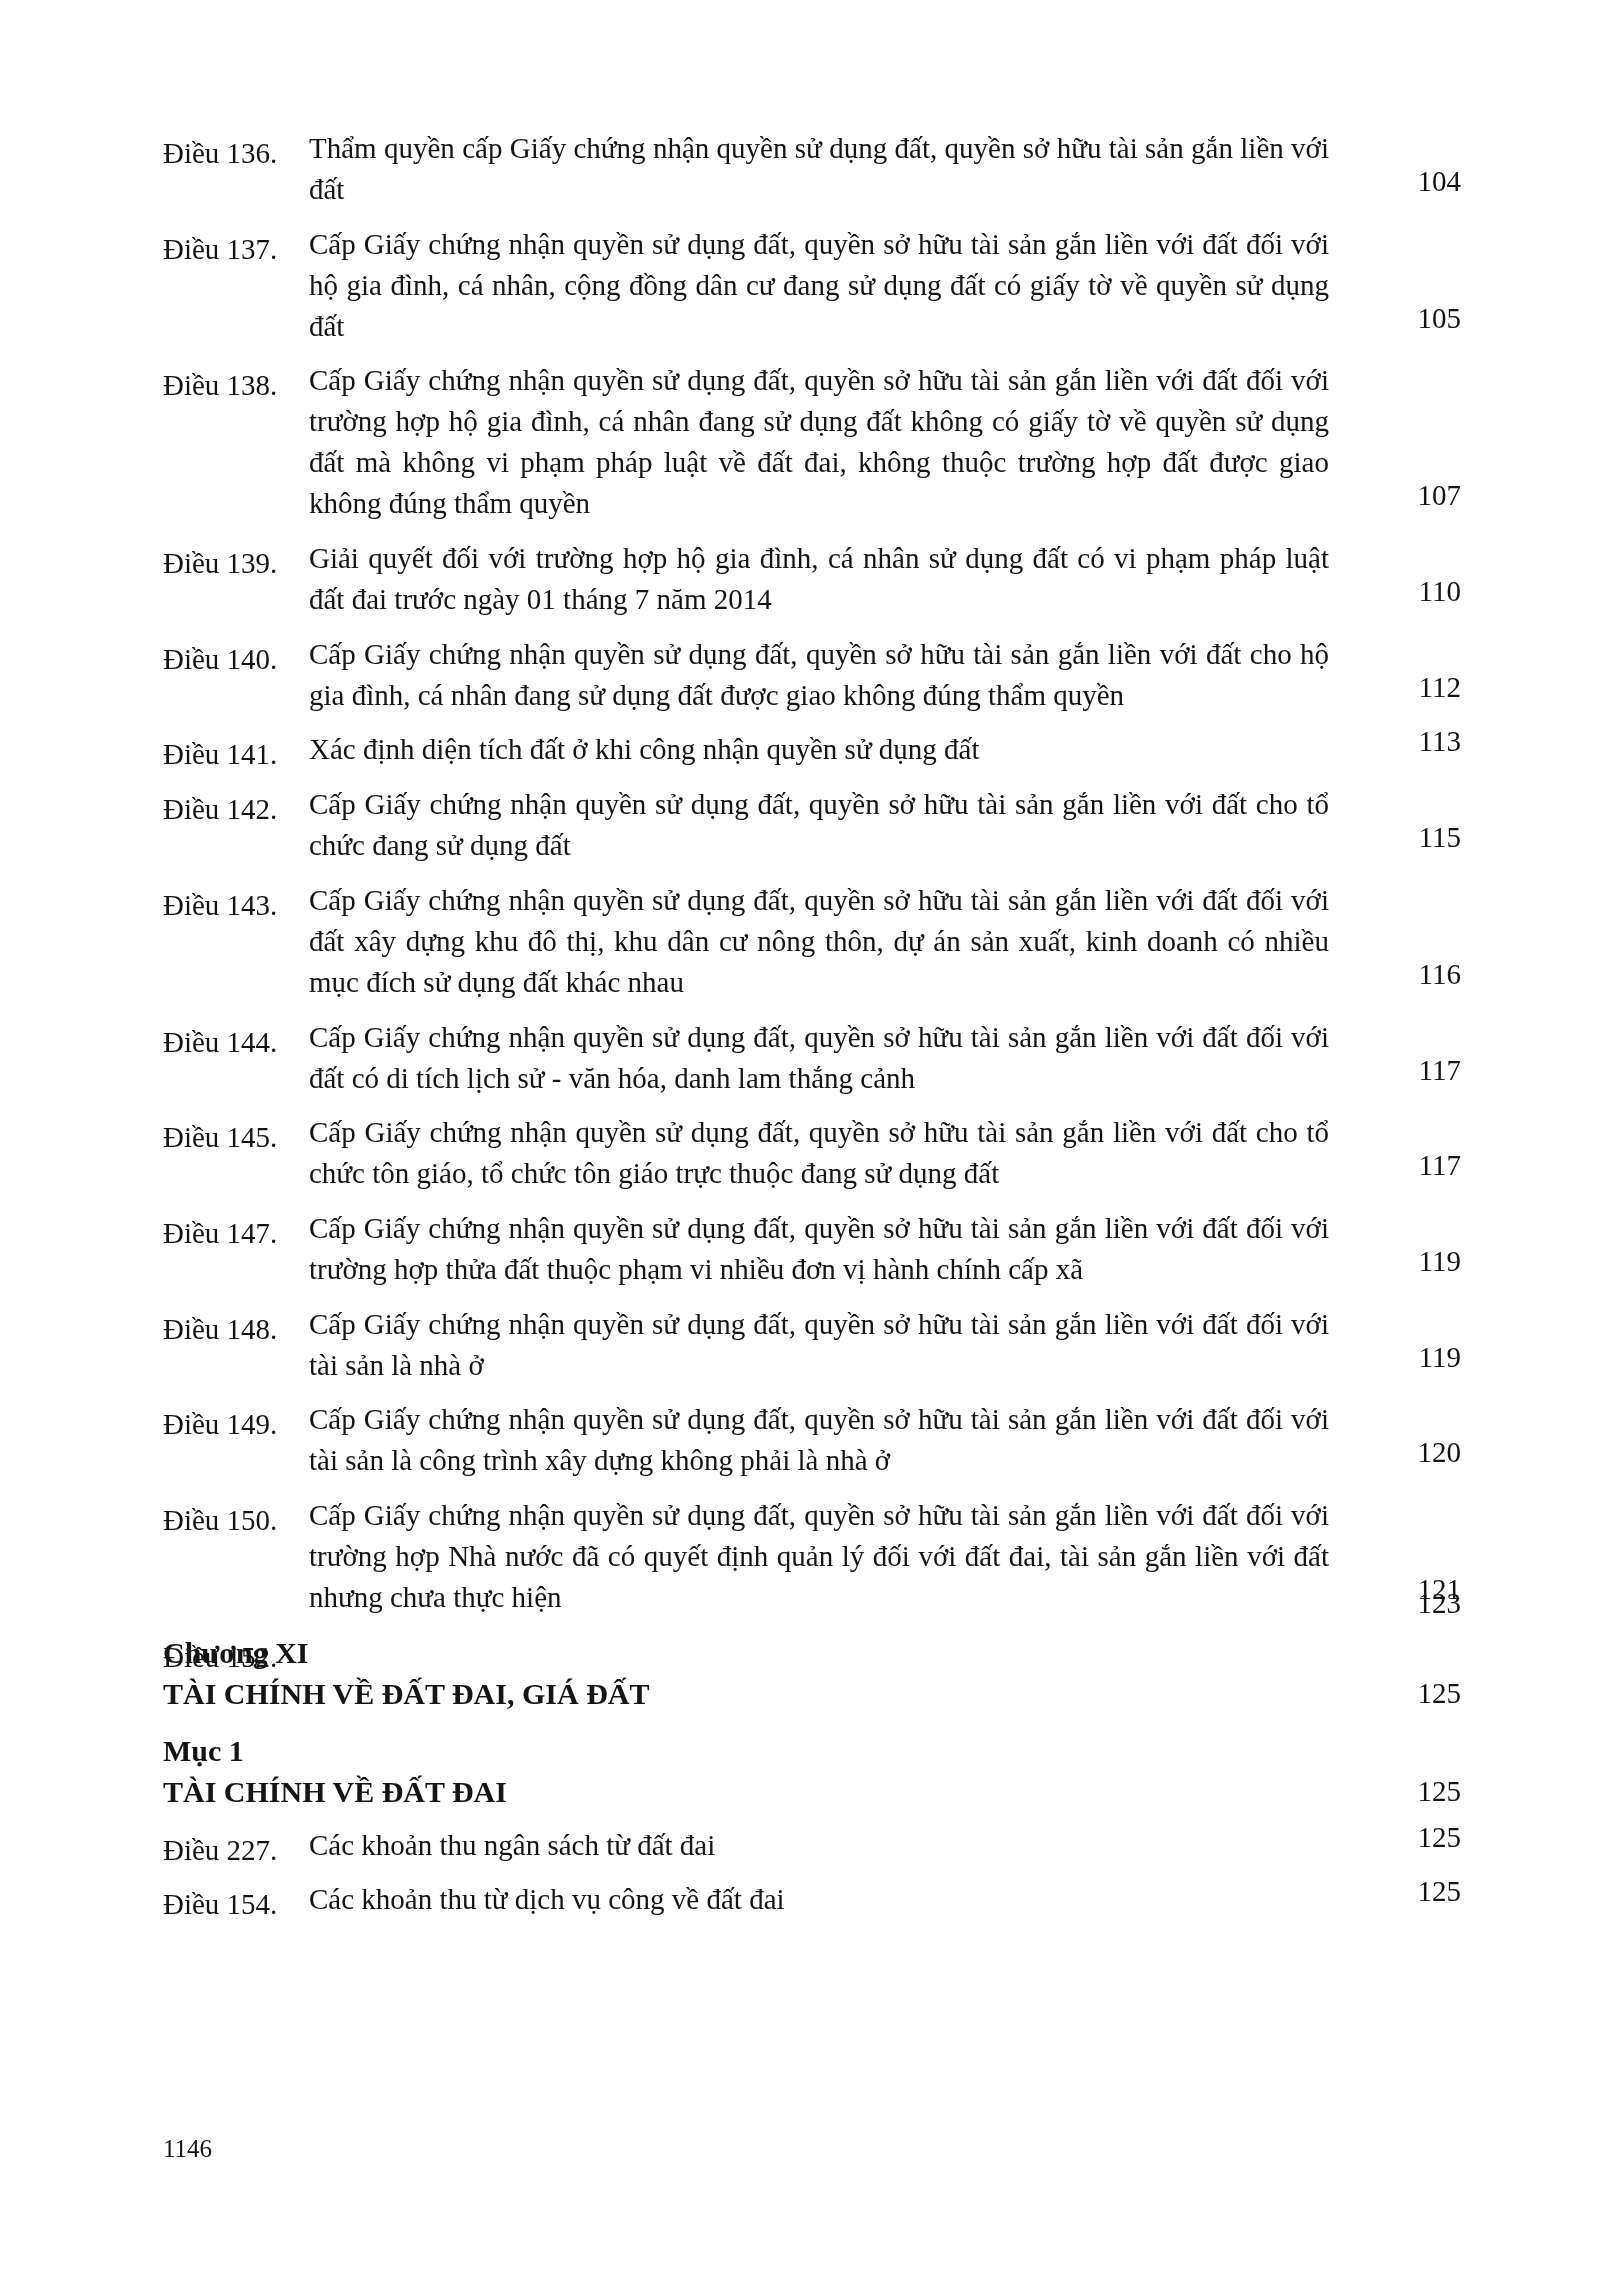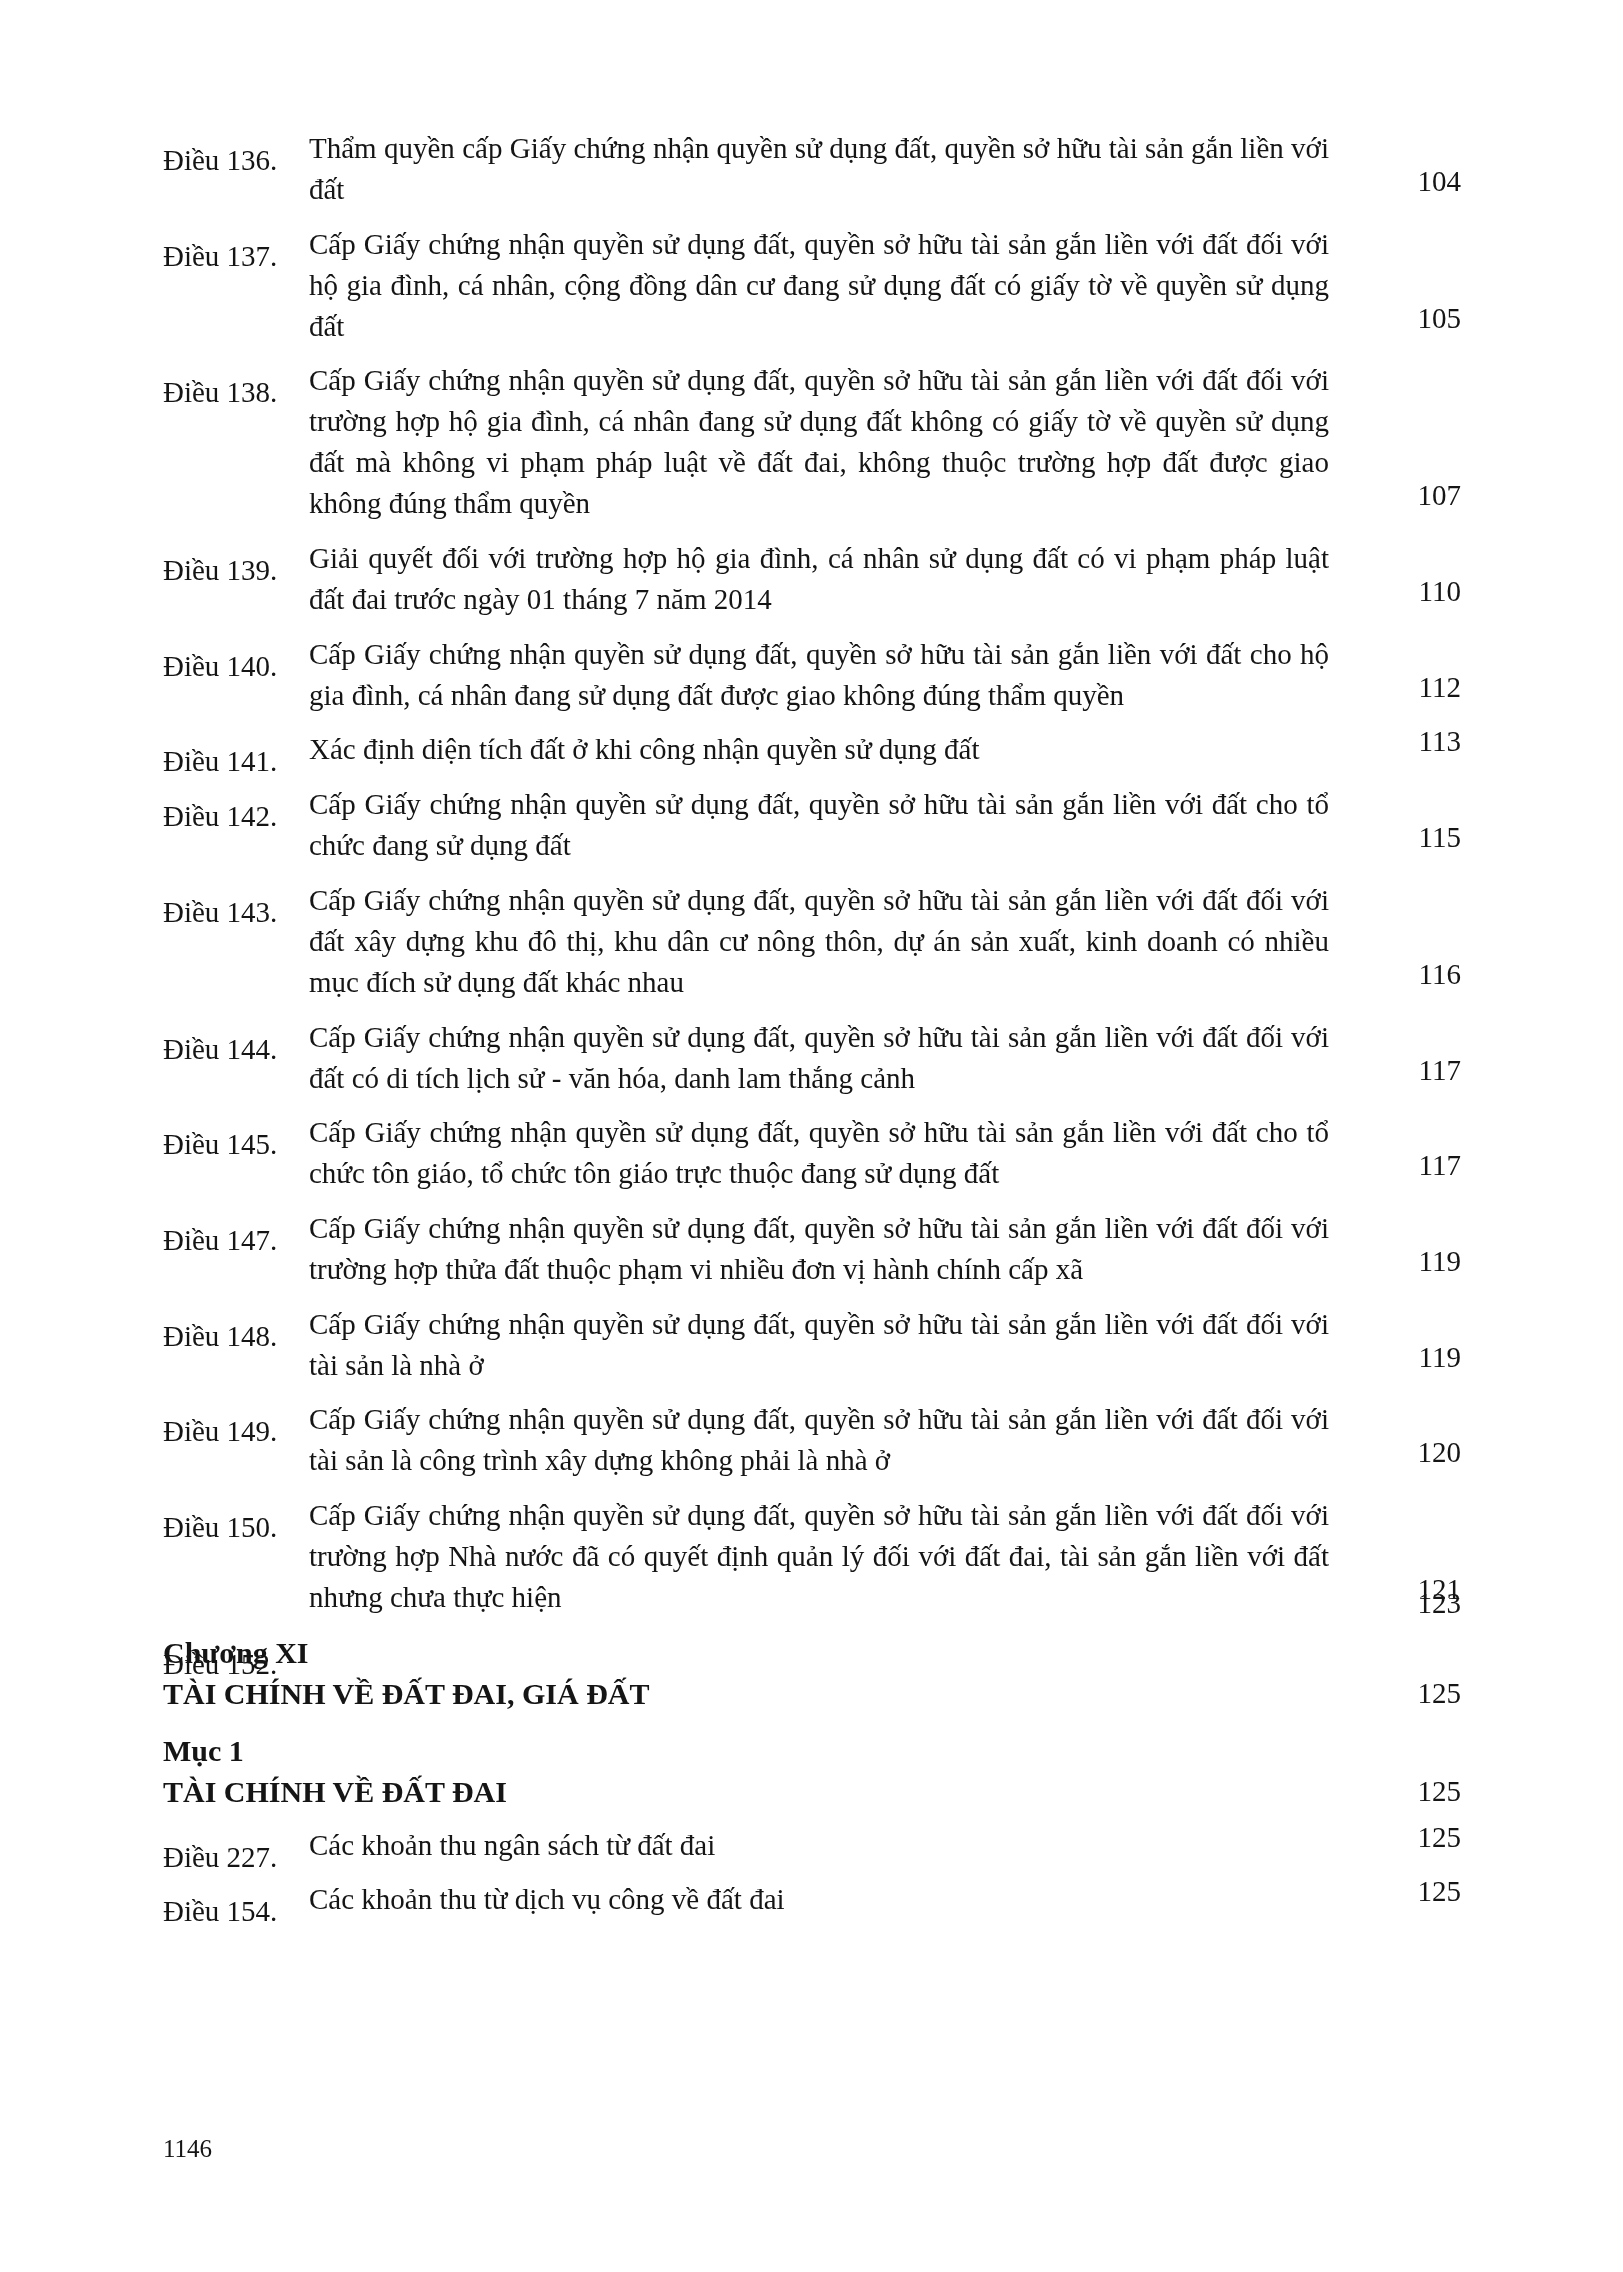--- a/index.html
+++ b/index.html
@@ -26,21 +26,21 @@
     position: relative;
     padding-left: 146px;
     padding-right: 132px;
     margin-bottom: 13.7px;
     font-size: 29px;
     line-height: 41px;
   }
   .entry .label {
     position: absolute;
     left: 0;
-    top: 12px;
+    top: 5px;
     white-space: nowrap;
   }
   .entry .text {
     text-align: justify;
     text-justify: inter-word;
   }
   .entry .pagenum {
     position: absolute;
     right: 0;
     bottom: 8px;

